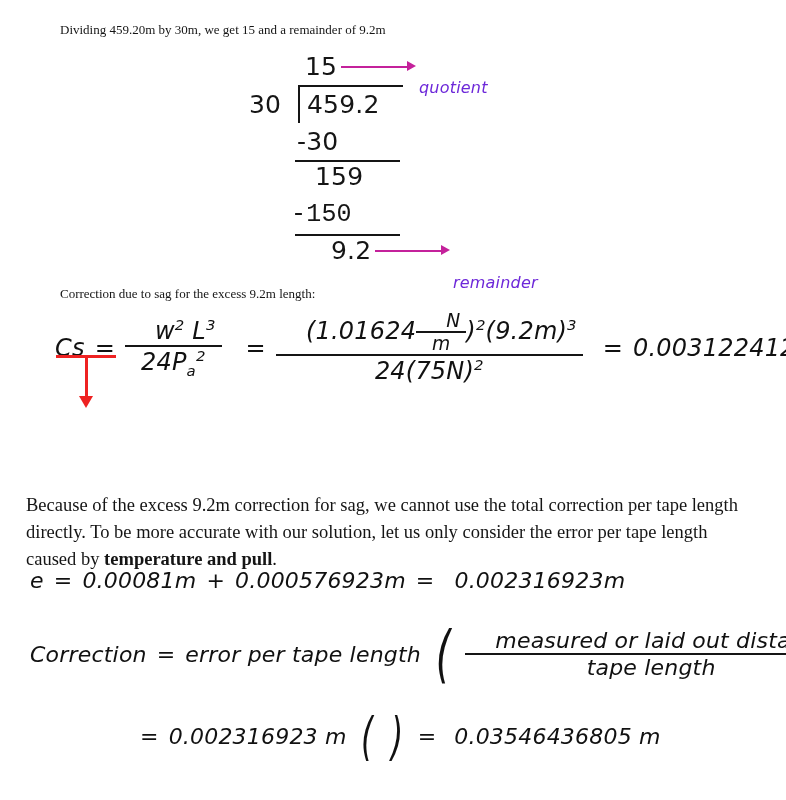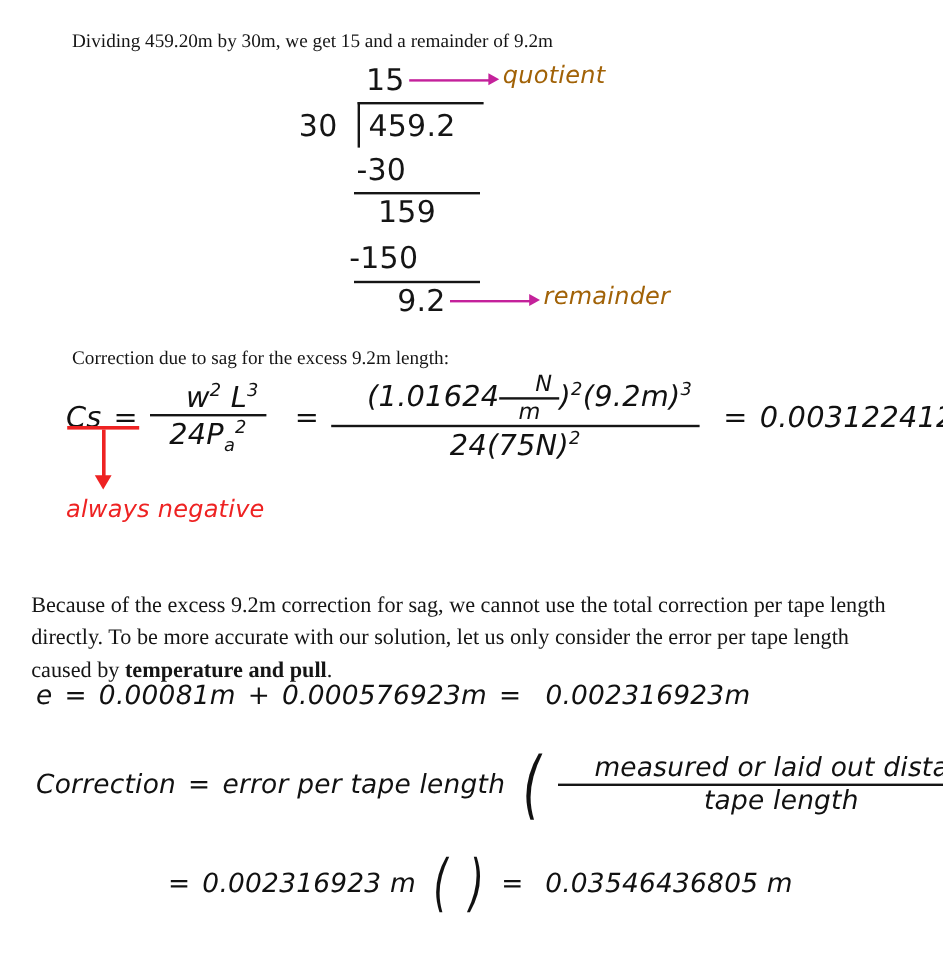--- a/index.html
+++ b/index.html
@@ -10,21 +10,21 @@
   #page {
     position: relative;
     width: 786px;
     height: 800px;
     background: #ffffff;
     overflow: hidden;
     color: #111111;
   }
   .serif {
     font-family: "Liberation Serif", "DejaVu Serif", serif;
-    font-size: 16px;
+    font-size: 13px;
     line-height: 1.32;
     color: #151515;
   }
   .hand {
     font-family: "DejaVu Sans", "Liberation Sans", sans-serif;
     font-weight: 500;
     letter-spacing: 0.2px;
   }
   .abs { position: absolute; }
 
@@ -62,24 +62,25 @@
   }
   .arrow-head-mag {
     position: absolute;
     width: 0; height: 0;
     border-left: 9px solid #c4219b;
     border-top: 5px solid transparent;
     border-bottom: 5px solid transparent;
   }
   .ann-mag {
     position: absolute;
-    color: #a16207;
-    font-size: 20px;
+    color: #6d28d9;
+    font-size: 16px;
     font-style: italic;
     white-space: nowrap;
+    margin-top: 28px;
   }
 
   
   #sag-heading { left: 60px; top: 272px; }
 
   
   #sag-row {
     left: 55px;
     top: 310px;
     width: 720px;
@@ -186,31 +187,31 @@
 
   <div class="abs hand" id="division">
     <span class="cell" style="left:62px; top:0;">15</span>
     <div class="rule" style="left:55px; top:33px; width:105px;"></div>
     <div class="vbar" style="left:55px; top:33px; height:38px;"></div>
     <span class="cell" style="left:6px; top:38px;">30</span>
     <span class="cell" style="left:64px; top:38px;">459.2</span>
     <span class="cell" style="left:54px; top:75px;">-30</span>
     <div class="rule" style="left:52px; top:108px; width:105px;"></div>
     <span class="cell" style="left:62px; top:110px;margin-left:10px;">159</span>
-    <span class="cell" style="left:48px; top:148px;">-150</span>
+    <span class="cell" style="left:48px; top:148px;font-family:Liberation Mono, monospace;">-150</span>
     <div class="rule" style="left:52px; top:182px; width:105px;"></div>
     <span class="cell" style="left:88px; top:184px;">9.2</span>
 
     <div class="arrow-mag" style="left:98px; top:14px; width:68px;"></div>
     <div class="arrow-head-mag" style="left:164px; top:9px;"></div>
     <span class="ann-mag hand" style="left:176px; top:-2px;">quotient</span>
 
     <div class="arrow-mag" style="left:132px; top:198px; width:68px;"></div>
     <div class="arrow-head-mag" style="left:198px; top:193px;"></div>
-    <span class="ann-mag hand" style="left:210px; top:182px;">remainder</span>
+    <span class="ann-mag hand" style="left:210px; top:193px;">remainder</span>
   </div>
 
   <p class="abs serif" id="sag-heading">Correction due to sag for the excess 9.2m length:</p>
 
   <div class="abs hand" id="sag-row">
     <div class="eqline" style="font-style:italic;">
       <span>Cs</span>
       <span>=</span>
 
       <span class="frac">
@@ -235,21 +236,20 @@
 
       <span style="padding-left:10px;">=</span>
       <span>0.00312241234m</span>
 
     </div>
   </div>
 
   <div class="abs" id="cs-underline"></div>
   <div class="abs" id="cs-arrow-stem"></div>
   <div class="abs" id="cs-arrow-head"></div>
-  <span class="abs hand" id="always-negative">always negative</span>
 
   <p class="abs serif" id="body-par"><span>Because of the excess 9.2m correction for sag, we cannot  use the total correction per tape length directly. To be more accurate with our solution, let us only consider the error per tape length caused by </span><b>temperature and pull</b><span>.</span></p>
 
   <div class="abs hand eqline" id="err-line">
     <span>e</span>
     <span>=</span>
     <span>0.00081m</span>
     <span>+</span>
     <span>0.000576923m</span>
     <span>=</span>

